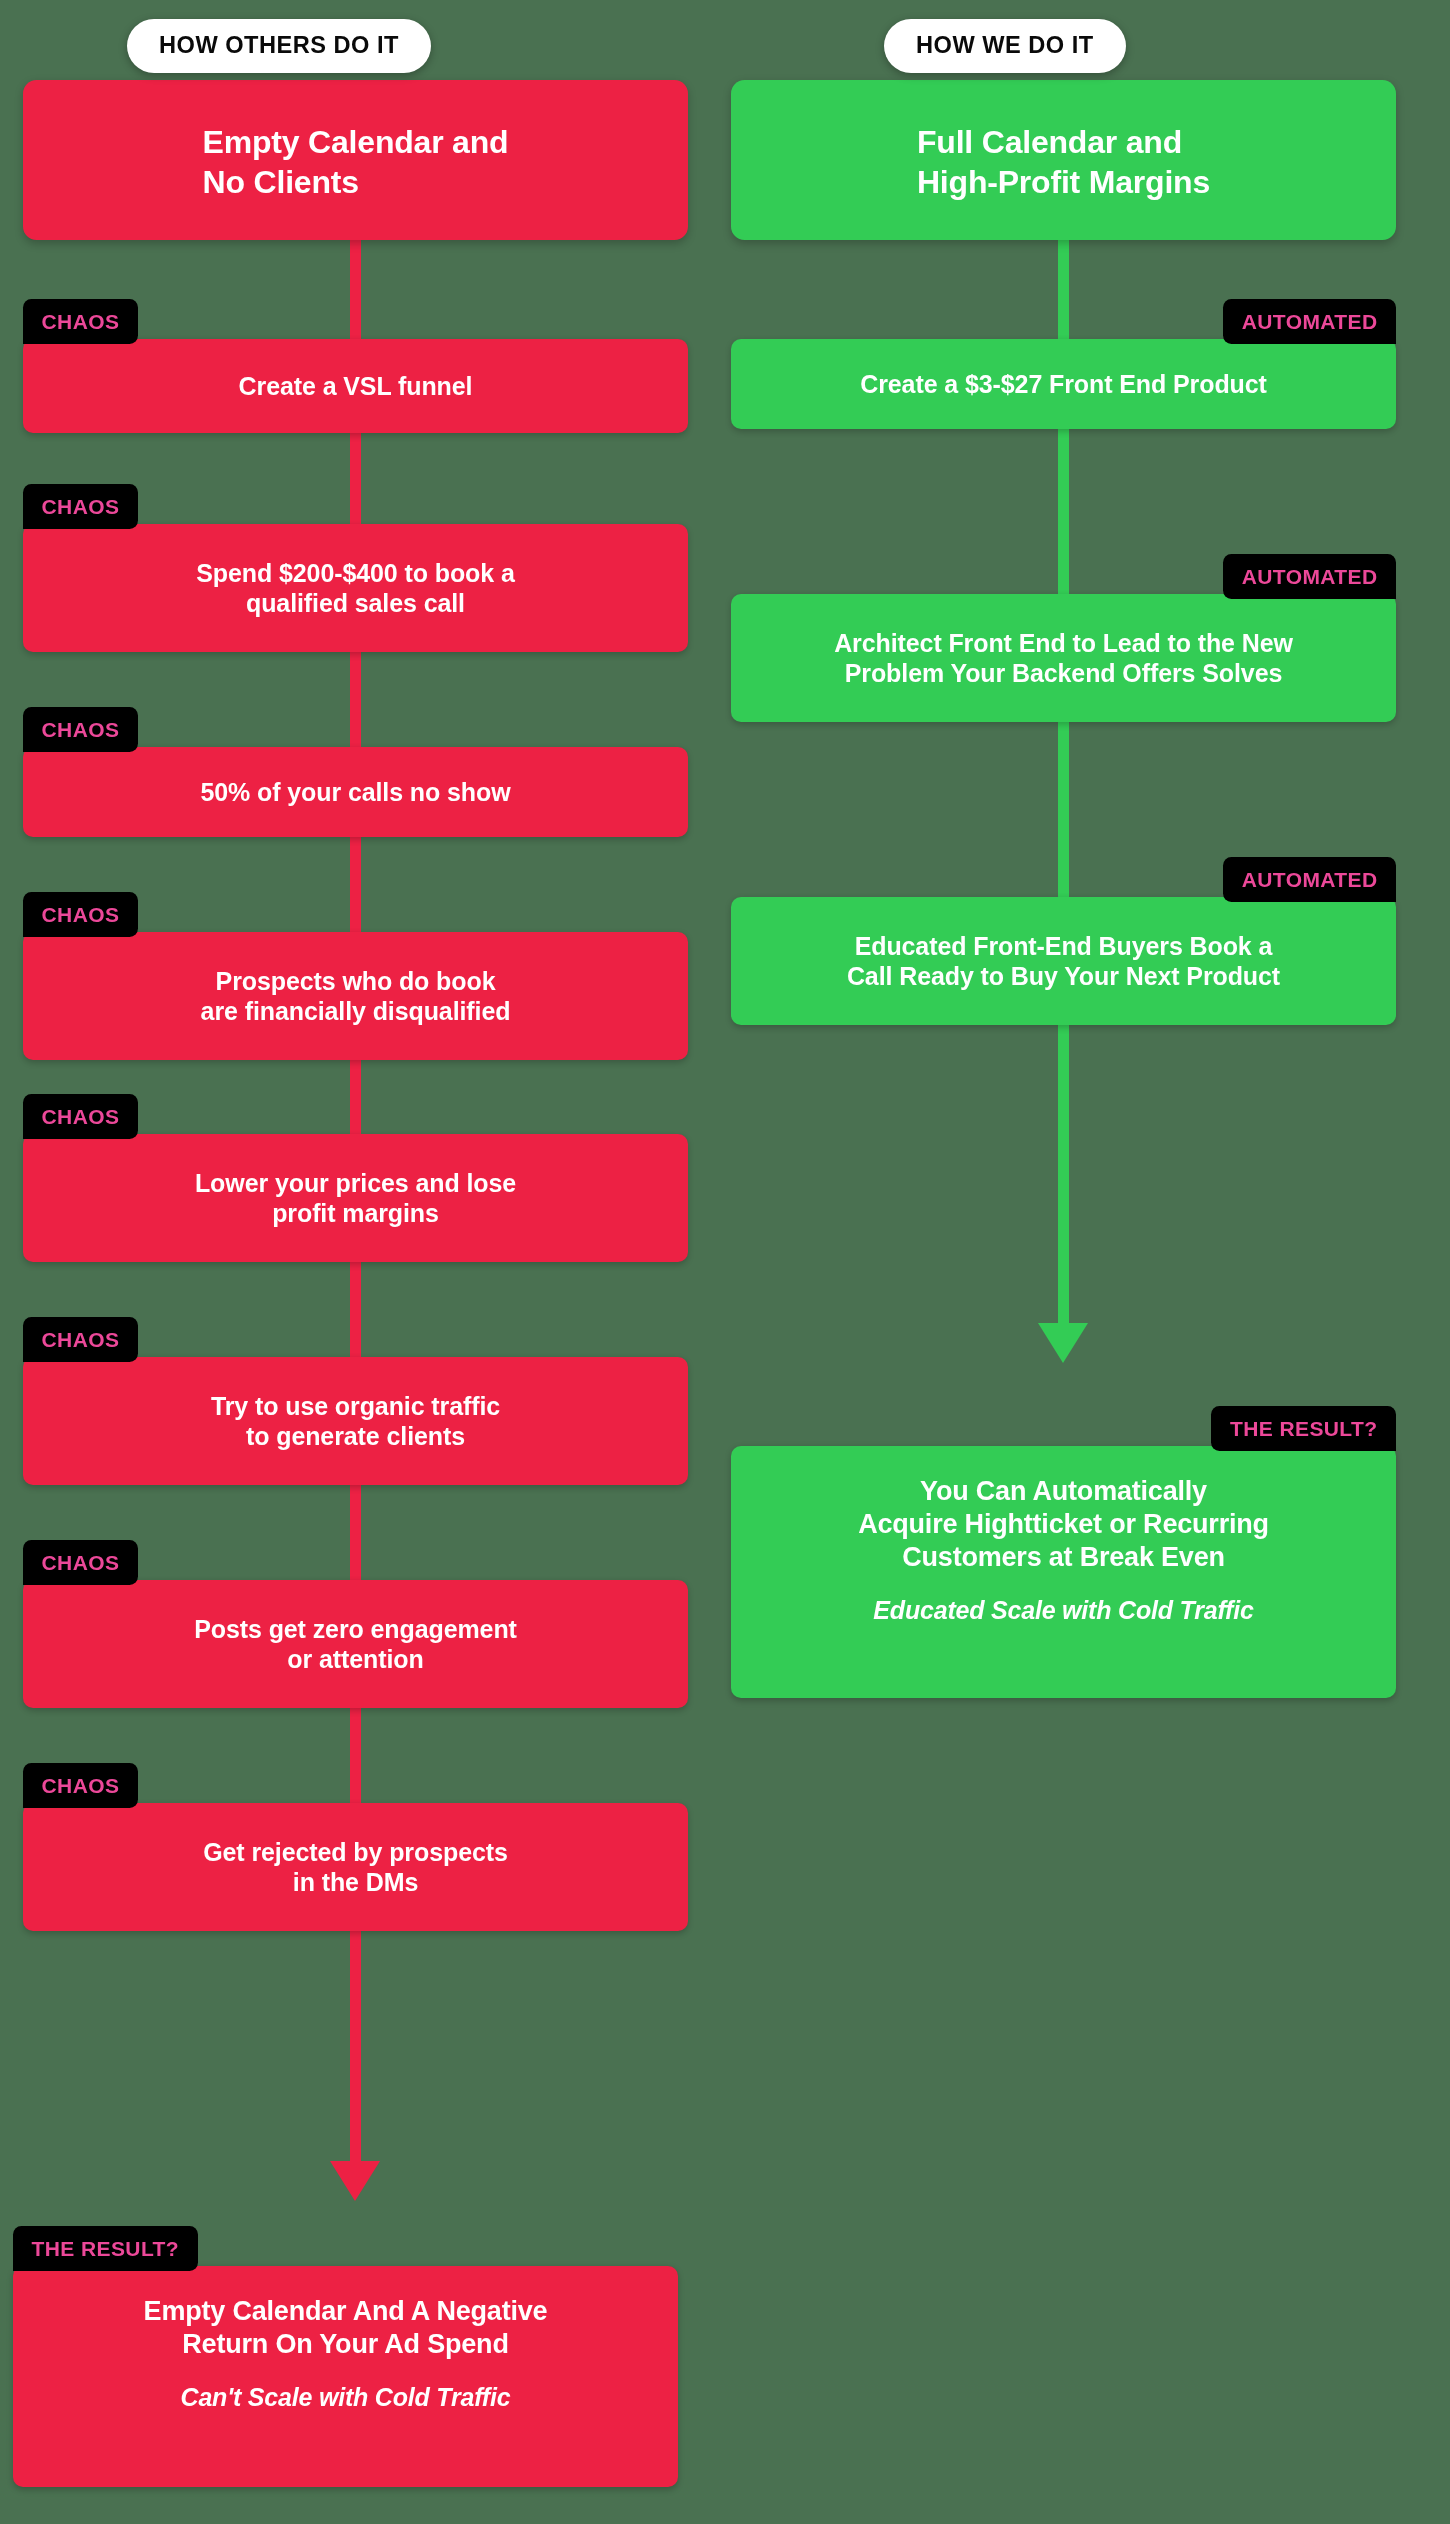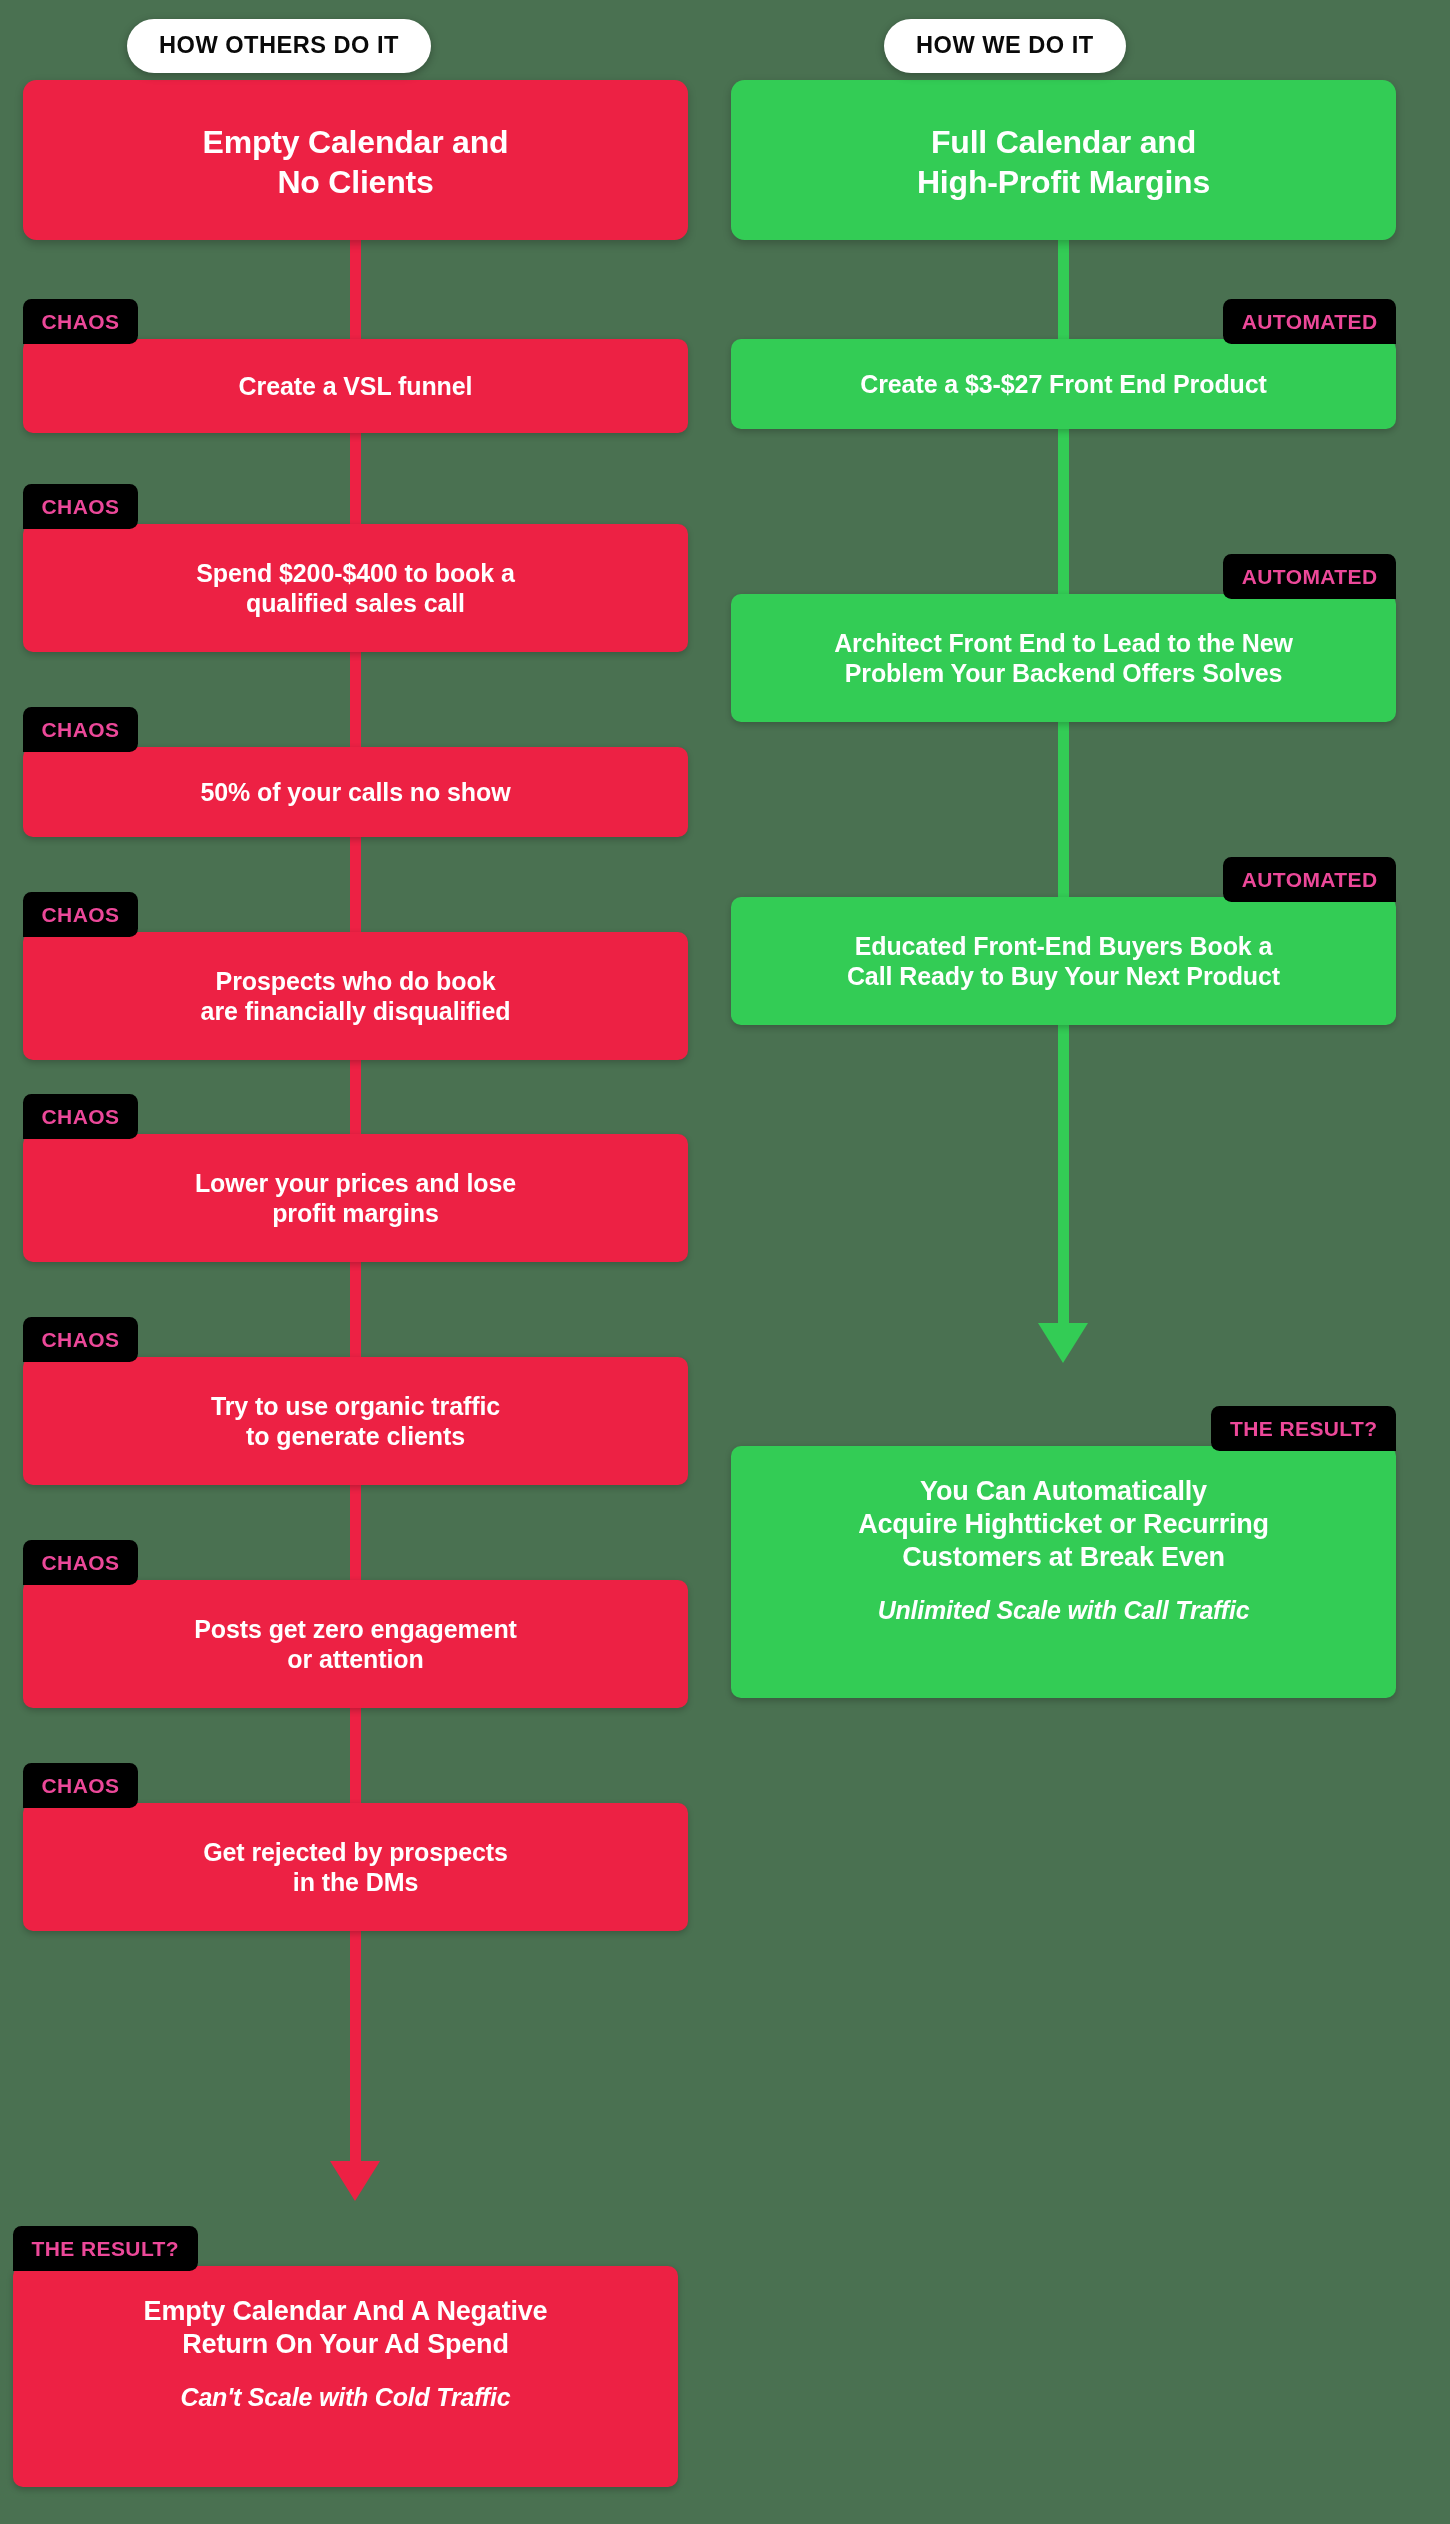--- a/index.html
+++ b/index.html
@@ -73,21 +73,20 @@
   
   .hero {
     position: absolute;
     left: 0;
     width: 665px;
     border-radius: 13.5px;
     padding: 30px 7px 25px;
     display: flex;
     align-items: center;
     justify-content: center;
-    text-align: center;
     box-shadow: 0 3.4px 8.4px rgba(0,0,0,0.22);
     z-index: 3;
   }
   .hero.red   { background: #ED2144; }
   .hero.green { background: #33CC55; }
   .hero-text {
     font-size: 32px;
     font-weight: 700;
     line-height: 1.22;
     color: #FFFFFF;
@@ -337,19 +336,19 @@
     </div>
 
     <div class="result" style="top:1406px; height:295px;">
       <div class="badge righted">
         <span class="badge-text">THE RESULT?</span>
       </div>
       <div class="result-card green" style="height:252px;">
         <div class="result-title">You Can Automatically
 Acquire Hightticket or Recurring
 Customers at Break Even</div>
-        <div class="result-sub">Unlimited Scale with Call Traffic</div>
+        <div class="result-sub">Educated Scale with Cold Traffic</div>
       </div>
     </div>
   </div>
 
 </div>
 
 
 </body></html>

